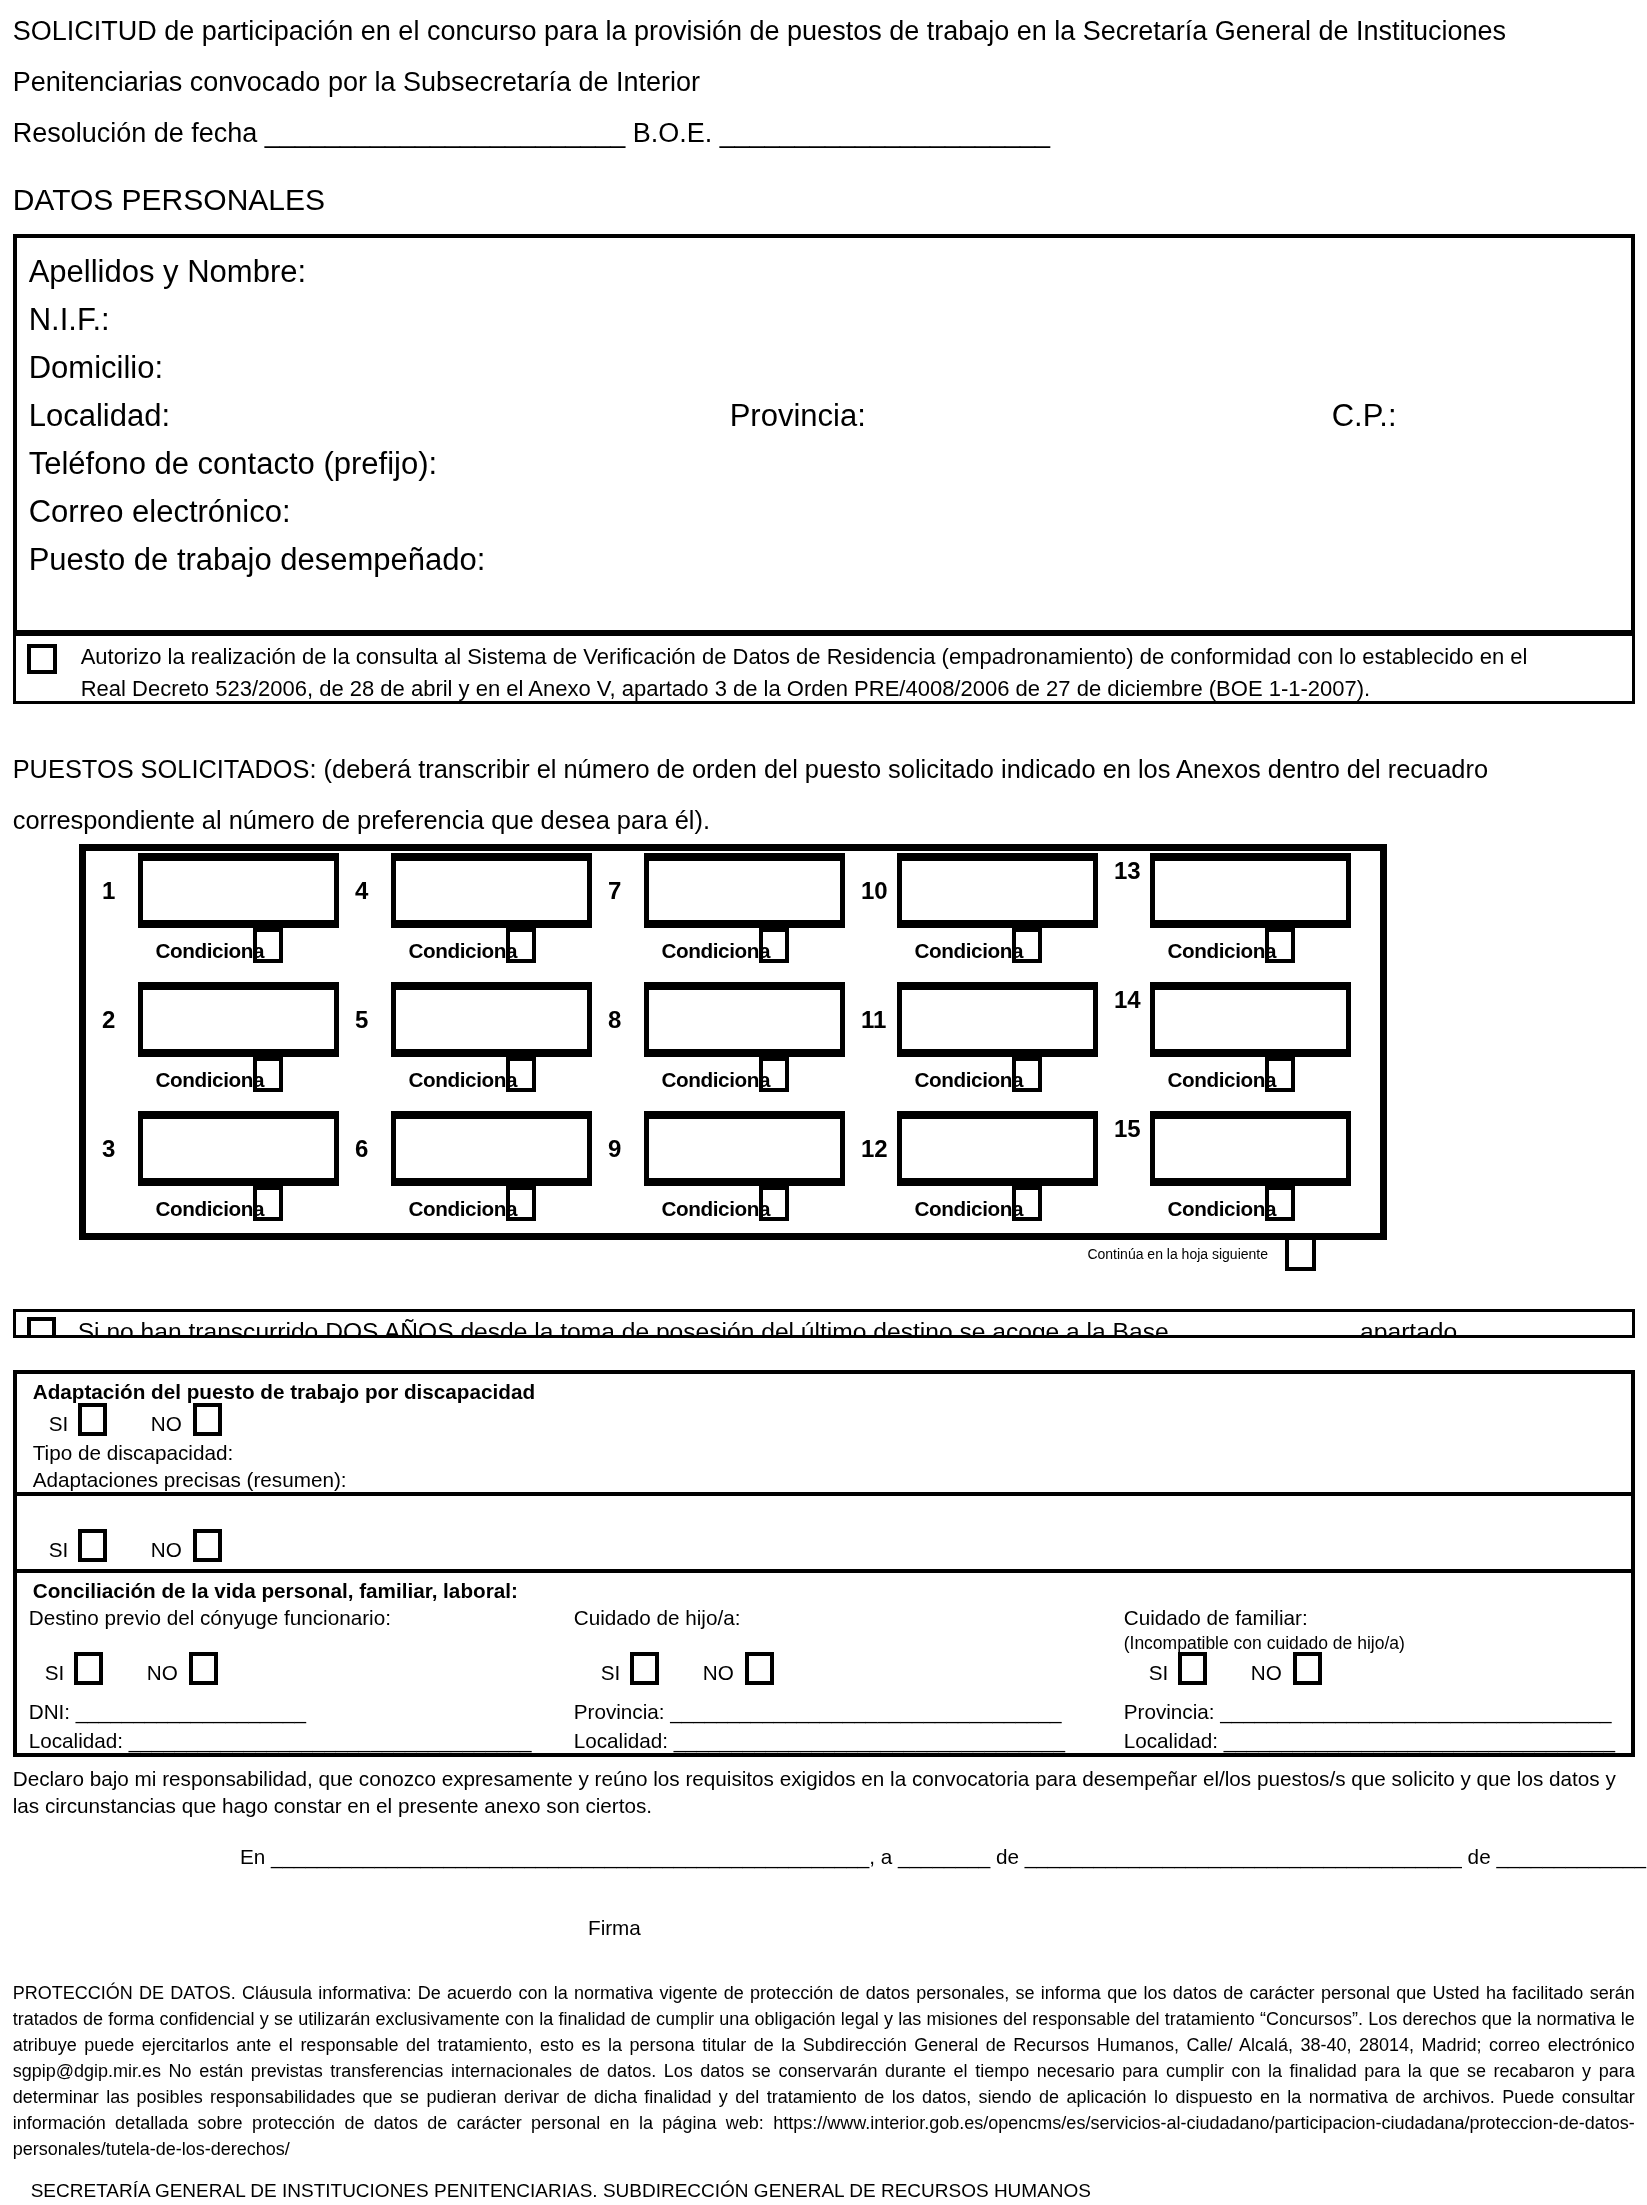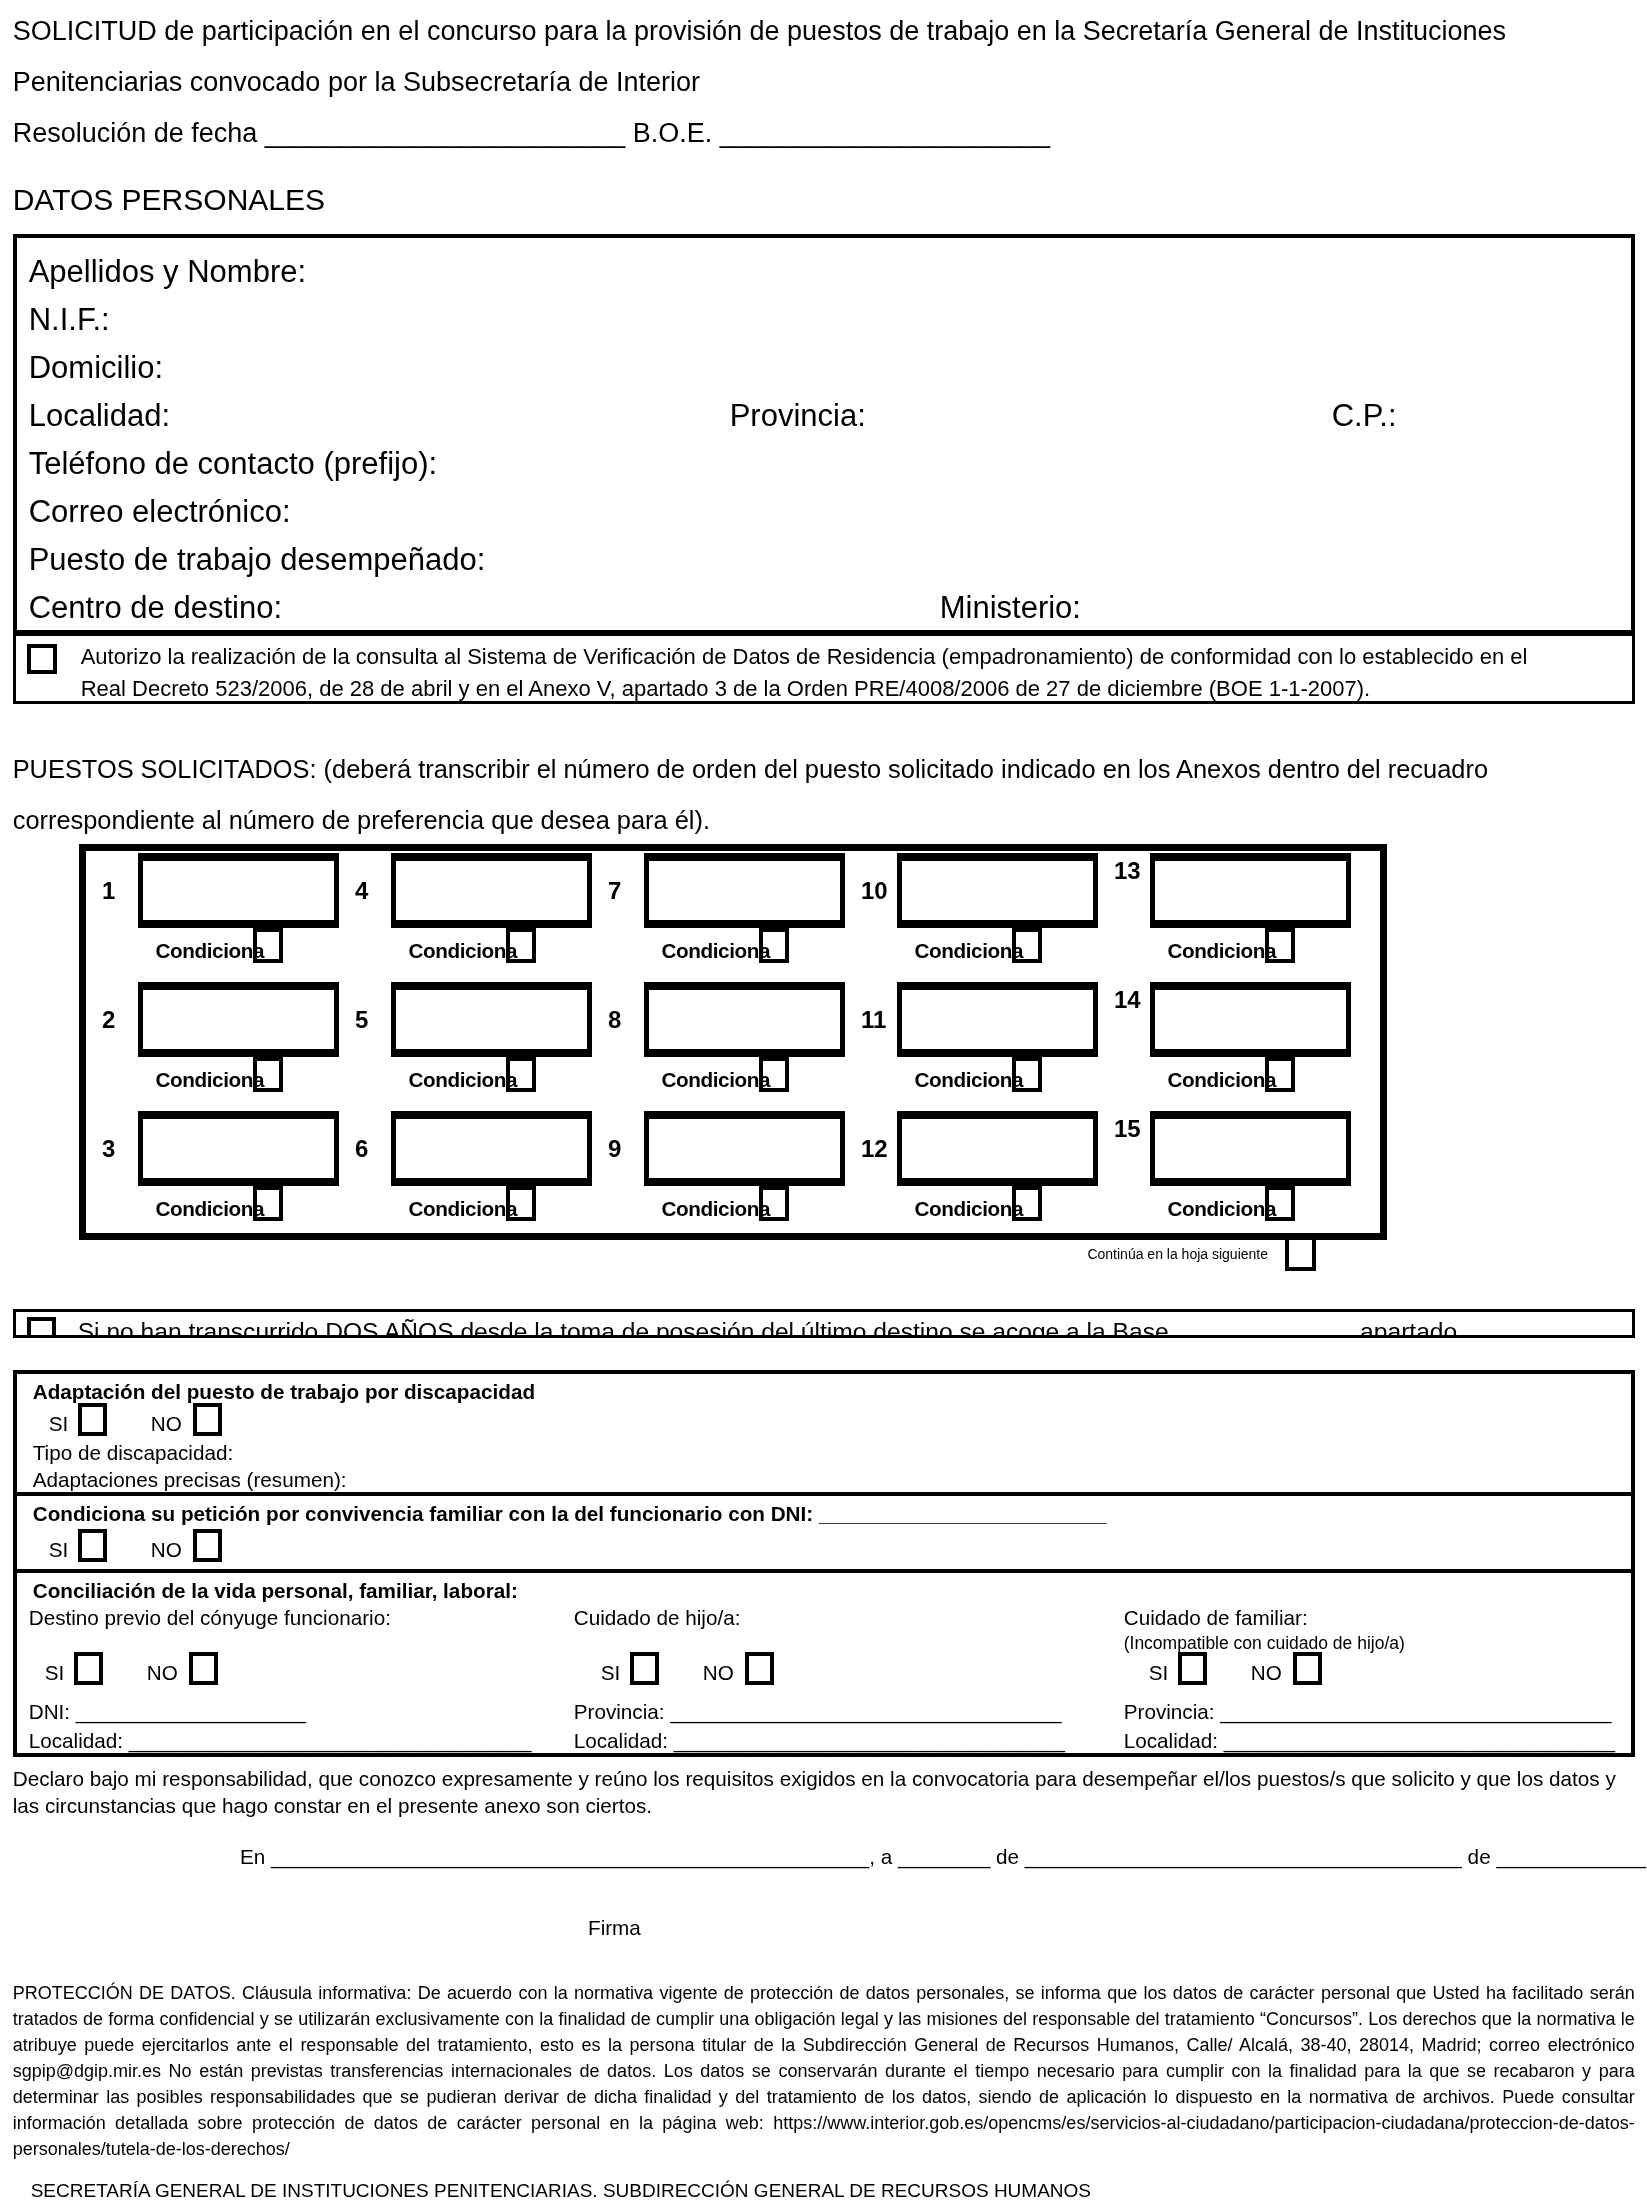--- a/index.html
+++ b/index.html
@@ -84,24 +84,20 @@
   </div>
   <div class="prow">
       <span class="lbl" style="left:12px">Teléfono de contacto (prefijo):</span>
     </div>
   <div class="prow">
       <span class="lbl" style="left:12px">Correo electrónico:</span>
     </div>
   <div class="prow">
       <span class="lbl" style="left:12px">Puesto de trabajo desempeñado:</span>
     </div>
-  <div class="prow">
-    <span class="lbl" style="left:12px">Centro de destino:</span>
-    <span class="lbl" style="left:923px">Ministerio:</span>
-  </div>
 </div>
 
 <div class="abs auth-box">
   <span class="auth-cb"></span>
   <div class="auth-text">Autorizo la realización de la consulta al Sistema de Verificación de Datos de Residencia (empadronamiento) de conformidad con lo establecido en el Real Decreto 523/2006, de 28 de abril y en el Anexo V, apartado 3 de la Orden PRE/4008/2006 de 27 de diciembre (BOE 1-1-2007).</div>
 </div>
 
 <div class="abs puestos-heading">PUESTOS SOLICITADOS: (deberá transcribir el número de orden del puesto solicitado indicado en los Anexos dentro del recuadro correspondiente al número de preferencia que desea para él).</div>
 
 <div class="abs grid-box">
@@ -283,21 +279,20 @@
       <span>SI</span>
         <span class="cb"></span>
       <span class="no-lbl">NO</span>
         <span class="cb cb2"></span>
     </div>
     <span class="body-lbl" style="left:16px;top:67px">Tipo de discapacidad:</span>
     <span class="body-lbl" style="left:16px;top:94px">Adaptaciones precisas (resumen):</span>
   </div>
 
   <div class="sec secB">
-    <span class="hdr" style="left:16px;top:6.4px"><span>Condiciona su petición por convivencia familiar con la del funcionario con DNI: </span><span class="blank">_________________________</span></span>
     <div class="sino" style="left:32px;top:33px">
       <span>SI</span>
         <span class="cb"></span>
       <span class="no-lbl">NO</span>
         <span class="cb cb2"></span>
     </div>
   </div>
 
   <div class="sec secC">
     <span class="hdr" style="left:16px;top:6.4px">Conciliación de la vida personal, familiar, laboral:</span>

